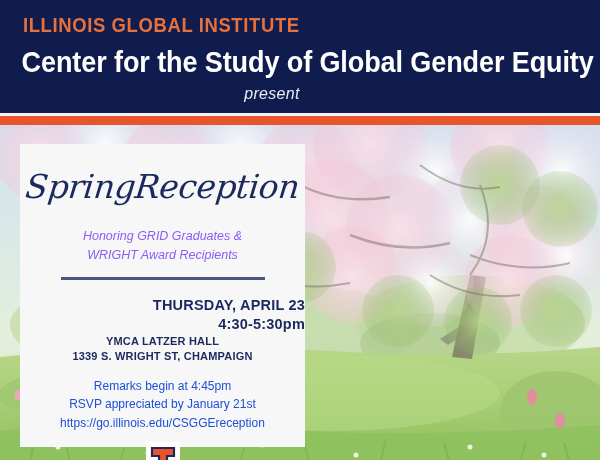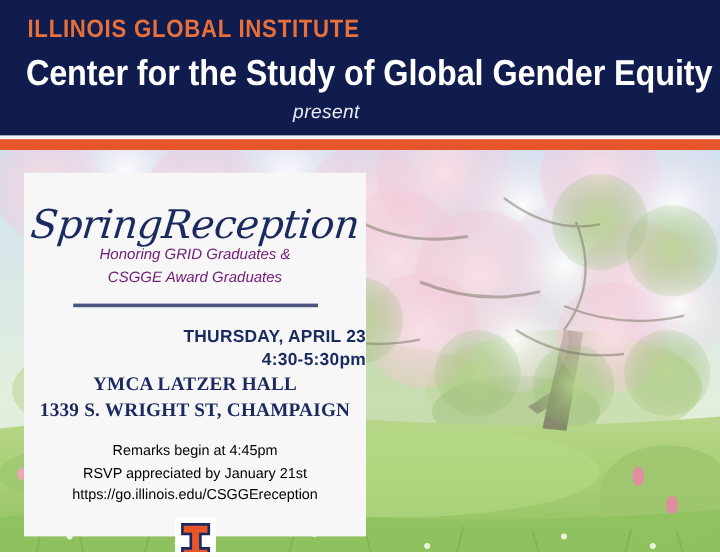--- a/index.html
+++ b/index.html
@@ -111,51 +111,51 @@
     color: #1b2a5e;
     font-size: 33px;
     text-align: center;
     margin-top: 26px;
     letter-spacing: -0.5px;
     line-height: 1;
     transform: skewX(-6deg);
   }
   .honoring {
     font-style: italic;
-    color: #701a75;
+    color: #8b5cf6;
     font-size: 12.5px;
     text-align: center;
     line-height: 1.5;
+    margin-top: 24px;
   }
   .divider {
     width: 204px;
     height: 3px;
     background: #4a5580;
     margin: 12px auto 0 auto;
   }
   .detail-main {
     color: #1b2a5e;
     font-weight: bold;
     text-align: right;
     font-size: 14.5px;
     margin-top: 16px;
     line-height: 1.34;
     letter-spacing: 0.2px;
   }
   .detail-sub {
     color: #1b2a5e;
     font-weight: bold;
     text-align: center;
-    font-size: 16px;
+    font-size: 11px;
     line-height: 1.34;
     letter-spacing: 0.2px;
-    font-family: Liberation Serif, serif;
   }
   .detail-tail {
-    color: #000000;
+    color: #1d4ed8;
     text-align: center;
     font-size: 12px;
     line-height: 1.55;
     margin-top: 13px;
   }
   .detail-tail .ital { }
 
   
   .logo-wrap {
     width: 34px;
@@ -327,21 +327,21 @@
   </div>
   <div class="rule-white"></div>
   <div class="rule-orange"></div>
 
   <div class="card">
 
     <div class="script-title">SpringReception</div>
 
     <div class="honoring">
       <div>Honoring GRID Graduates &amp;</div>
-      <div>CSGGE Award Graduates</div>
+      <div>WRIGHT Award Recipients</div>
     </div>
 
     <div class="divider"></div>
 
     <div class="detail-main">THURSDAY, APRIL 23</div>
     <div class="detail-main" style="margin-top:0">4:30-5:30pm</div>
     <div class="detail-sub">YMCA LATZER HALL</div>
     <div class="detail-sub">1339 S. WRIGHT ST, CHAMPAIGN</div>
 
     <div class="detail-tail">

